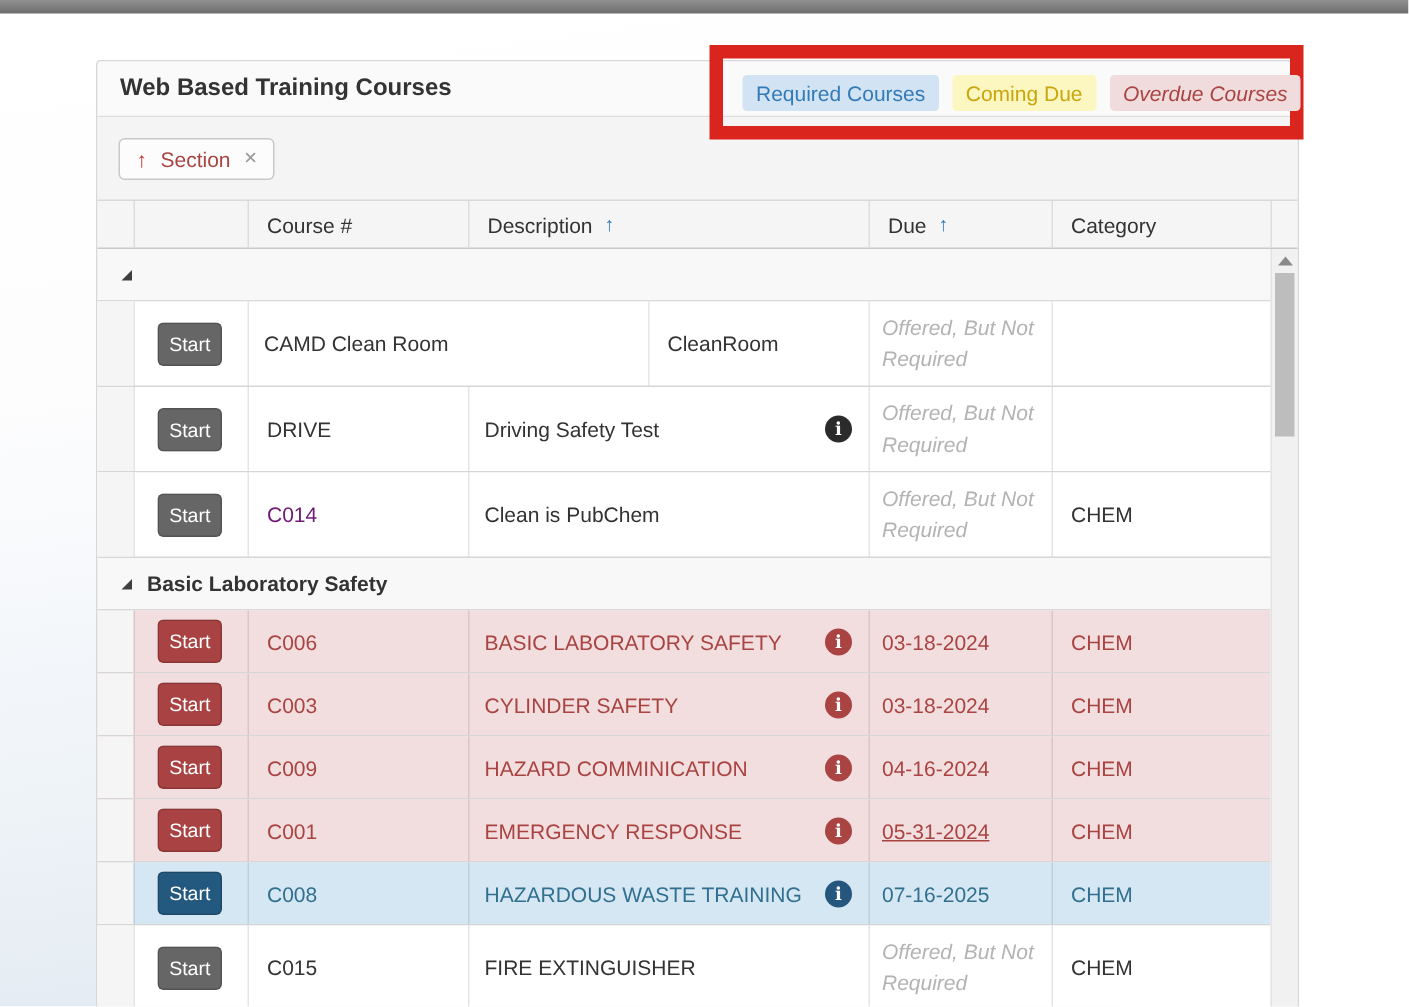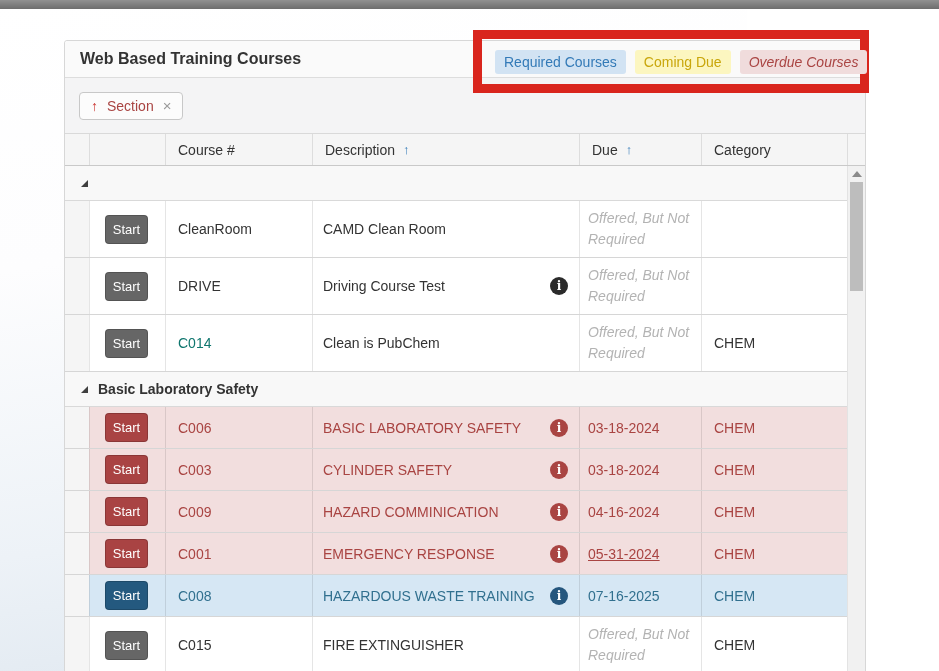--- a/index.html
+++ b/index.html
@@ -116,46 +116,46 @@
 
     <div id="grid-body">
         <div class="group-row">
           <span class="tri"></span>
         </div>
         <div class="grid-row tall" style="background: rgb(255, 255, 255);">
           <div class="cell gutter w-gutter"></div>
           <div class="cell w-start">
             <button class="start-btn" style="background: rgb(102, 102, 102);">Start</button>
           </div>
+          <div class="cell c-desc w-desc">
+            <span style="color: rgb(51, 51, 51);">CAMD Clean Room</span>
+          </div>
           <div class="cell c-course w-course" style="color: rgb(51, 51, 51);">CleanRoom</div>
-          <div class="cell c-desc w-desc">
-            <span style="color: rgb(51, 51, 51);">CAMD Clean Room</span>
-          </div>
           <div class="cell c-due w-due offered">Offered, But Not Required</div>
           <div class="cell c-cat w-cat" style="color: rgb(51, 51, 51);"></div>
         </div>
         <div class="grid-row tall" style="background: rgb(255, 255, 255);">
           <div class="cell gutter w-gutter"></div>
           <div class="cell w-start">
             <button class="start-btn" style="background: rgb(102, 102, 102);">Start</button>
           </div>
           <div class="cell c-course w-course" style="color: rgb(51, 51, 51);">DRIVE</div>
           <div class="cell c-desc w-desc">
-            <span style="color: rgb(51, 51, 51);">Driving Course Test</span>
+            <span style="color: rgb(51, 51, 51);">Driving Safety Test</span>
             <span class="info-icon" style="background: rgb(43, 43, 43);">i</span>
           </div>
           <div class="cell c-due w-due offered">Offered, But Not Required</div>
           <div class="cell c-cat w-cat" style="color: rgb(51, 51, 51);"></div>
         </div>
         <div class="grid-row tall" style="background: rgb(255, 255, 255);">
           <div class="cell gutter w-gutter"></div>
           <div class="cell w-start">
             <button class="start-btn" style="background: rgb(102, 102, 102);">Start</button>
           </div>
-          <div class="cell c-course w-course" style="color: #0f766e;">C014</div>
+          <div class="cell c-course w-course" style="color: #701a75;">C014</div>
           <div class="cell c-desc w-desc">
             <span style="color: rgb(51, 51, 51);">Clean is PubChem</span>
           </div>
           <div class="cell c-due w-due offered">Offered, But Not Required</div>
           <div class="cell c-cat w-cat" style="color: rgb(51, 51, 51);">CHEM</div>
         </div>
         <div class="group-row">
           <span class="tri"></span>
           <span class="group-label">Basic Laboratory Safety</span>
         </div>

